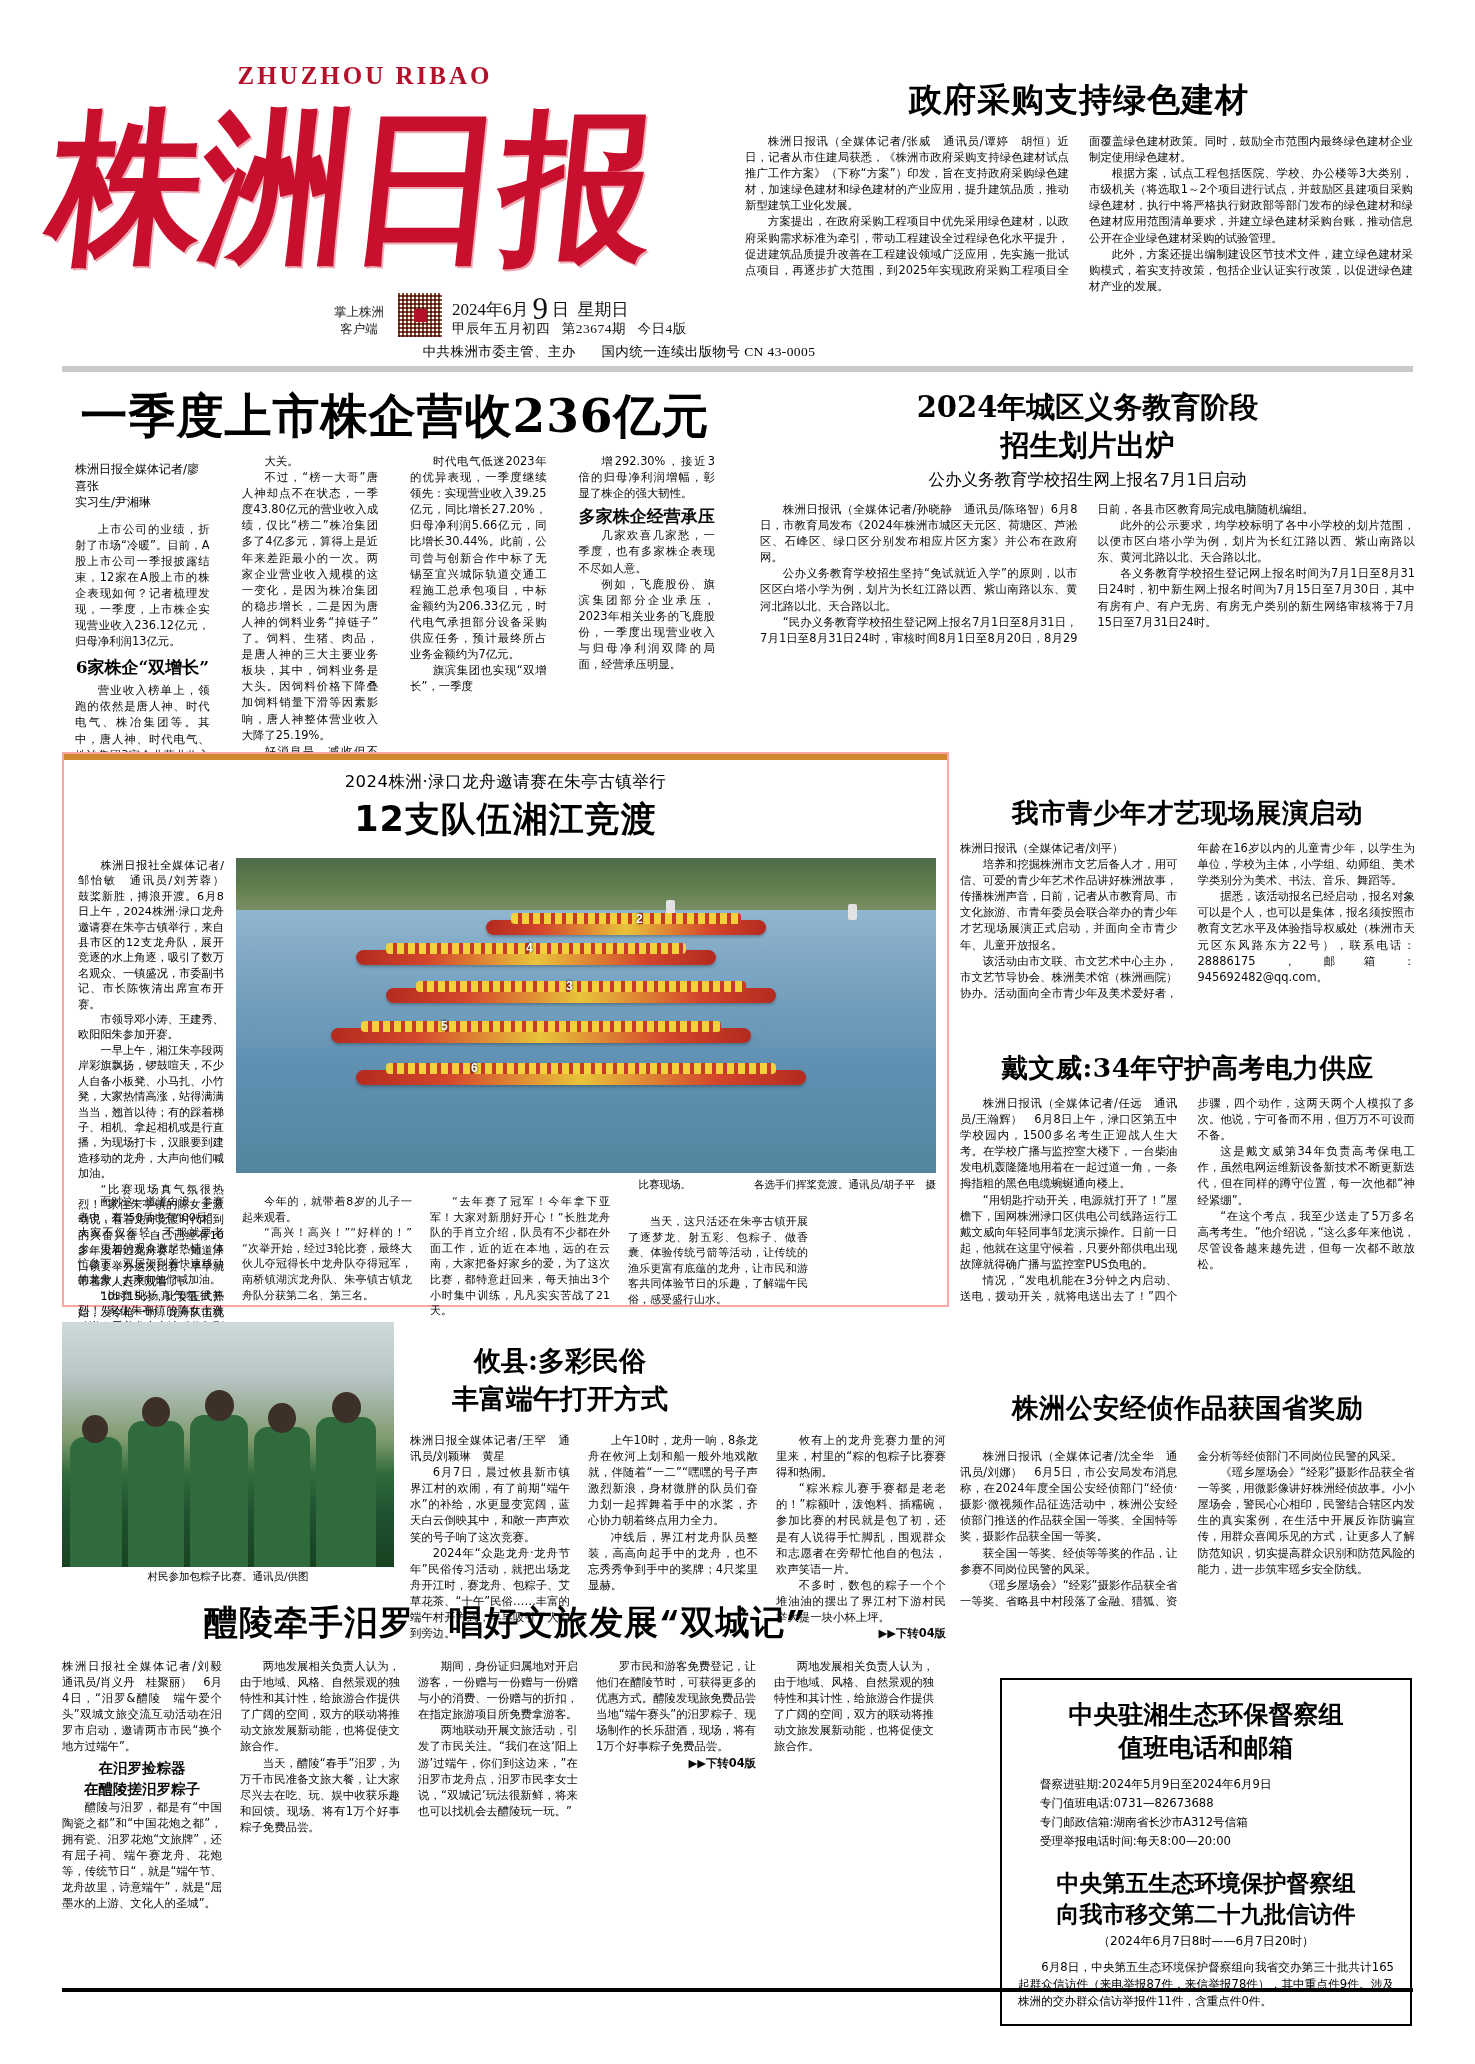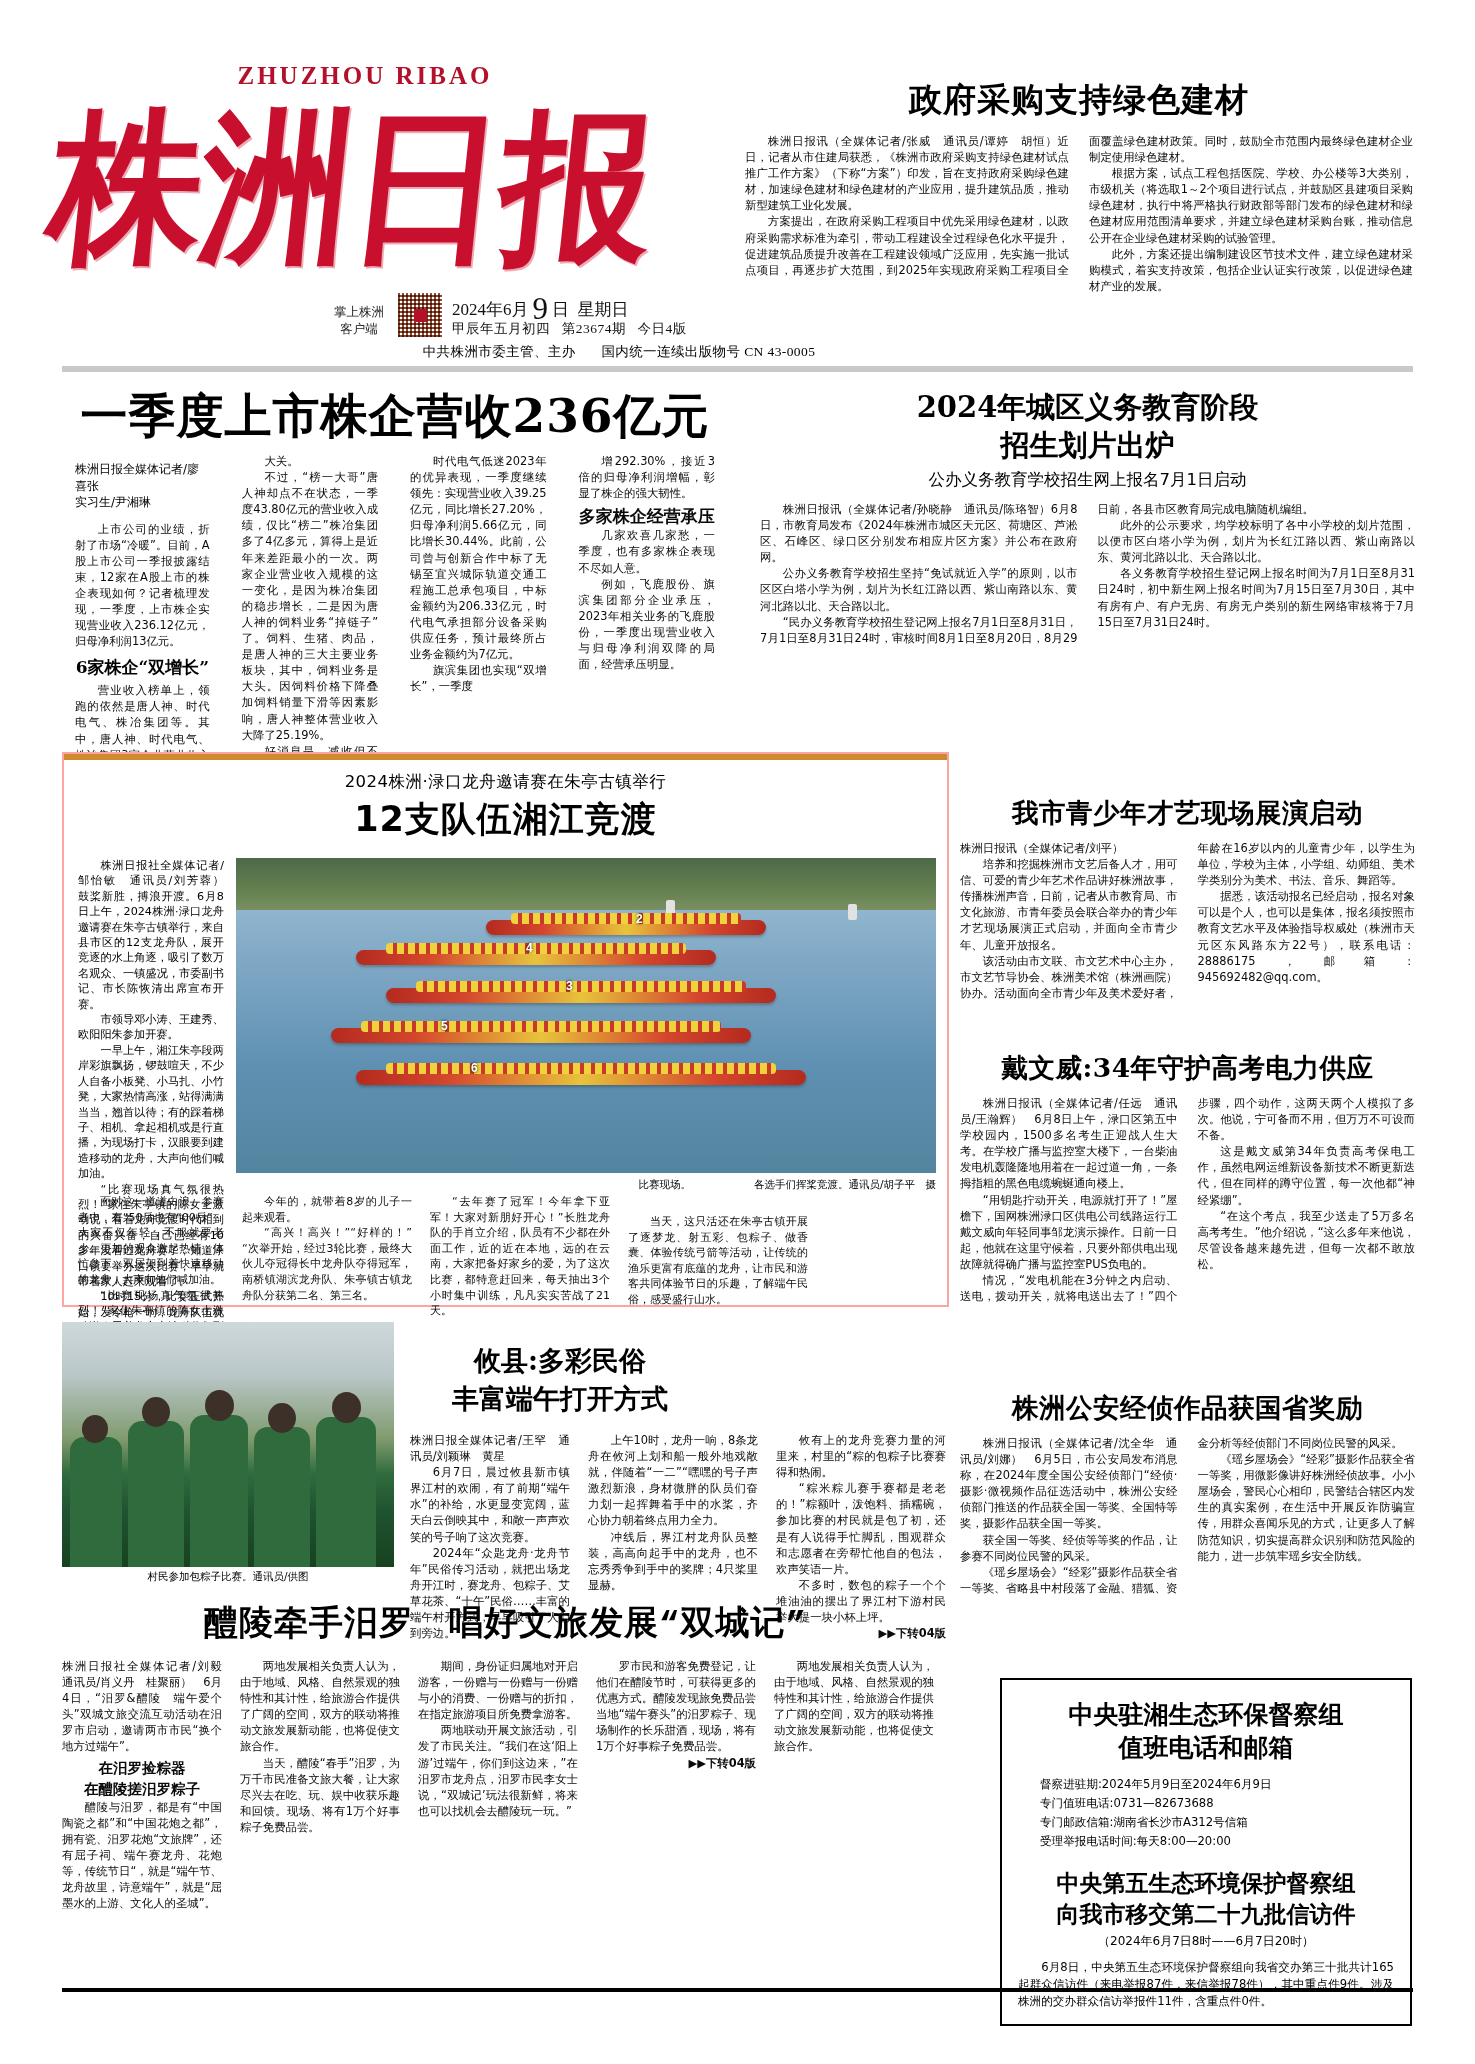--- a/index.html
+++ b/index.html
@@ -384,21 +384,21 @@
       <p>株洲日报讯（全媒体记者/任远　通讯员/王瀚辉）　6月8日上午，渌口区第五中学校园内，1500多名考生正迎战人生大考。在学校广播与监控室大楼下，一台柴油发电机轰隆隆地用着在一起过道一角，一条拇指粗的黑色电缆蜿蜒通向楼上。</p>
       <p>“用钥匙拧动开关，电源就打开了！”屋檐下，国网株洲渌口区供电公司线路运行工戴文威向年轻同事邹龙演示操作。日前一日起，他就在这里守候着，只要外部供电出现故障就得确广播与监控室PUS负电的。</p>
       <p>情况，“发电机能在3分钟之内启动、送电，拨动开关，就将电送出去了！”四个步骤，四个动作，这两天两个人模拟了多次。他说，宁可备而不用，但万万不可设而不备。</p>
       <p>这是戴文威第34年负责高考保电工作，虽然电网运维新设备新技术不断更新迭代，但在同样的蹲守位置，每一次他都“神经紧绷”。</p>
       <p>“在这个考点，我至少送走了5万多名高考考生。”他介绍说，“这么多年来他说，尽管设备越来越先进，但每一次都不敢放松。</p>
     </div>
   </div>
 
   <div class="rcol" style="top:1390px;">
     <div class="r-title">株洲公安经侦作品获国省奖励</div>
-    <div class="cols2 bt" style="margin-top:9px;">
+    <div class="cols2 bt" style="margin-top:22px;">
       <p>株洲日报讯（全媒体记者/沈全华　通讯员/刘娜）　6月5日，市公安局发布消息称，在2024年度全国公安经侦部门“经侦·摄影·微视频作品征选活动中，株洲公安经侦部门推送的作品获全国一等奖、全国特等奖，摄影作品获全国一等奖。</p>
       <p>获全国一等奖、经侦等等奖的作品，让参赛不同岗位民警的风采。</p>
       <p>《瑶乡屋场会》“经彩”摄影作品获全省一等奖、省略县中村段落了金融、猎狐、资金分析等经侦部门不同岗位民警的风采。</p>
       <p>《瑶乡屋场会》“经彩”摄影作品获全省一等奖，用微影像讲好株洲经侦故事。小小屋场会，警民心心相印，民警结合辖区内发生的真实案例，在生活中开展反诈防骗宣传，用群众喜闻乐见的方式，让更多人了解防范知识，切实提高群众识别和防范风险的能力，进一步筑牢瑶乡安全防线。</p>
     </div>
   </div>
 
   <div class="notice">
     <div class="n-title">
       <div>中央驻湘生态环保督察组</div>

